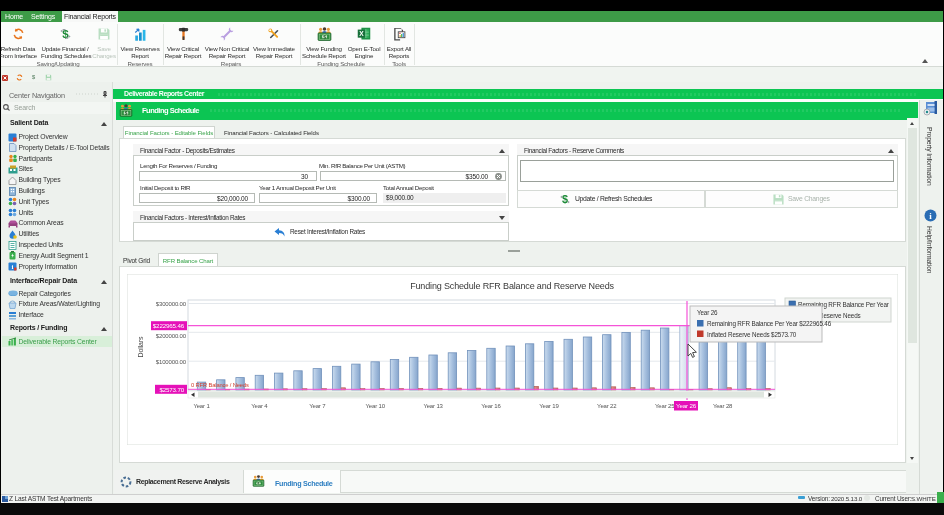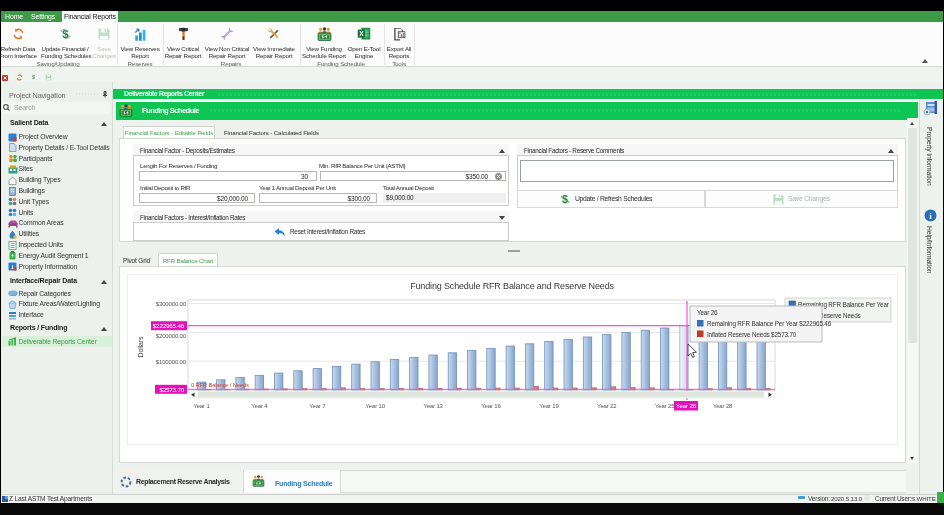--- a/index.html
+++ b/index.html
@@ -153,21 +153,21 @@
     </svg>
   </div>
 <div class="abs" style="left:45px;top:74px;width:7px;">
     <svg width="7" height="7" viewBox="0 0 18 18">
       <path d="M2 2 h12 l2 2 v12 h-14 Z" fill="#9fd4ab"></path>
       <rect x="5" y="2" width="8" height="5" fill="#f0f4f0"></rect>
       <rect x="4" y="10" width="10" height="6" fill="#f0f4f0"></rect>
     </svg>
   </div>
 <div class="abs" style="left:1px;top:82px;width:112px;height:414px;background:#edf1ed;border-right:1px solid #d8dcd8;"></div>
-<div class="abs" style="left:9px;top:90.5px;width:100px;font-size:7.3px;color:#666;">Project Navigation</div>
+<div class="abs" style="left:9px;top:90.5px;width:100px;font-size:7.3px;color:#666;">Center Navigation</div>
 <div class="abs" style="left:76px;top:93px;width:22px;height:2px;background:repeating-linear-gradient(90deg,#dde2dd 0 1px,transparent 1px 3px);"></div>
 <div class="abs" style="left:102px;top:91px;">
     <svg width="6" height="7">
       <path d="M3 1 v5.5 M1 4.5 h4 M2 0.5 h2 v3 h-2 Z" stroke="#444" stroke-width="1" fill="none"></path>
     </svg>
   </div>
 <div class="abs" style="left:2px;top:102px;width:108px;height:12px;background:#f3f6f3;"></div>
 <div class="abs" style="left:3px;top:104px;">
     <svg width="7" height="7">
       <circle cx="2.9" cy="2.9" r="2.3" fill="none" stroke="#555" stroke-width="1.1"></circle>

